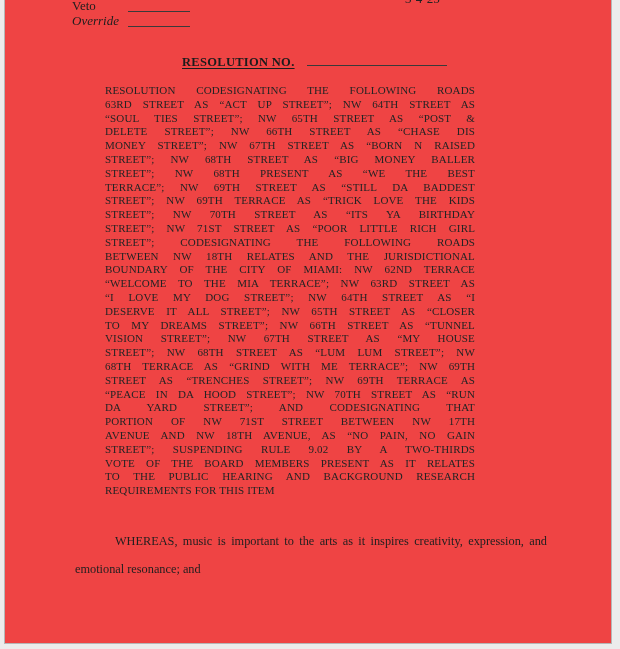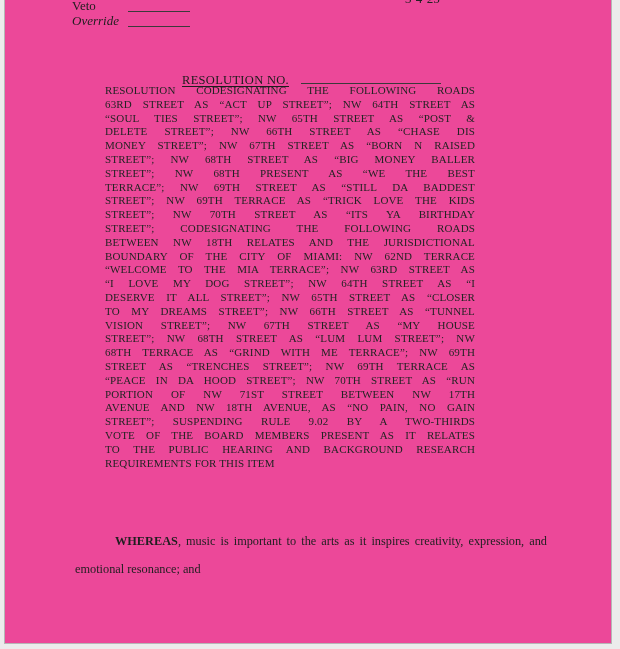--- a/index.html
+++ b/index.html
@@ -10,21 +10,21 @@
     background: #ececec;
     font-family: "Liberation Serif", "DejaVu Serif", serif;
     color: #262626;
     position: relative;
     overflow: hidden;
   }
   .page {
     position: absolute;
     left: 4px; top: 0;
     width: 606px; height: 643px;
-    background: #ec4899;
+    background: #ef4444;
     border: 1px solid #b6b6b6;
     border-top: none;
     overflow: hidden;
     box-sizing: content-box;
   }
   .abs { position: absolute; }
 
   
   .action-label {
     font-size: 13px; line-height: 13px; color: #1e1e1e;
@@ -39,21 +39,21 @@
   #override-label  { left: 67px;  top: 14px; font-style: italic; }
   #override-blank  { left: 123px; top: 26px; width: 62px; }
 
   
   #date-stamp {
     left: 400px; top: -8px;
     font-size: 13px; line-height: 14px; color: #222;
   }
 
   
-  #heading-row { left: 177px; top: 70px; white-space: nowrap; }
+  #heading-row { left: 177px; top: 52px; white-space: nowrap; font-weight: bold; }
   .heading-text {
     font-size: 12.5px; letter-spacing: 0.3px; color: #1c1c1c;
     text-decoration: underline;
     text-underline-offset: 2px;
   }
   .heading-blank {
     display: inline-block;
     width: 140px; margin-left: 12px;
     border-bottom: 1.2px solid #3a3a3a;
     vertical-align: baseline;
@@ -78,21 +78,21 @@
   
   #whereas { left: 70px; top: 534px; width: 472px; font-size: 12.3px; color: #1f1f1f; }
   .w-line1 {
     text-indent: 40px;
     line-height: 15px;
     text-align: justify;
     text-align-last: justify;
     margin-bottom: 13px;
   }
   .w-line2 { line-height: 15px; text-align: left; }
-  .w-bold { font-weight: bold; }
+  .w-bold { font-weight: normal; }
 </style>
 </head>
 <body>
 
 <div class="page">
 
   <span class="abs action-label" id="veto-label">Veto</span>
   <span class="abs blank-line" id="veto-blank"></span>
 
   <span class="abs action-label" id="override-label">Override</span>
@@ -108,32 +108,34 @@
       <div class="title-line">RESOLUTION CODESIGNATING THE FOLLOWING ROADS</div>
       <div class="title-line">63RD STREET AS “ACT UP STREET”; NW 64TH STREET AS</div>
       <div class="title-line">“SOUL TIES STREET”; NW 65TH STREET AS “POST &amp;</div>
       <div class="title-line">DELETE STREET”; NW 66TH STREET AS “CHASE DIS</div>
       <div class="title-line">MONEY STREET”; NW 67TH STREET AS “BORN N RAISED</div>
       <div class="title-line">STREET”; NW 68TH STREET AS “BIG MONEY BALLER</div>
       <div class="title-line">STREET”; NW 68TH PRESENT AS “WE THE BEST</div>
       <div class="title-line">TERRACE”; NW 69TH STREET AS “STILL DA BADDEST</div>
       <div class="title-line">STREET”; NW 69TH TERRACE AS “TRICK LOVE THE KIDS</div>
       <div class="title-line">STREET”; NW 70TH STREET AS “ITS YA BIRTHDAY</div>
+      <div class="title-line">STREET”; NW 71ST STREET AS “POOR LITTLE RICH GIRL</div>
       <div class="title-line">STREET”; CODESIGNATING THE FOLLOWING ROADS</div>
       <div class="title-line">BETWEEN NW 18TH RELATES AND THE JURISDICTIONAL</div>
       <div class="title-line">BOUNDARY OF THE CITY OF MIAMI: NW 62ND TERRACE</div>
       <div class="title-line">“WELCOME TO THE MIA TERRACE”; NW 63RD STREET AS</div>
       <div class="title-line">“I LOVE MY DOG STREET”; NW 64TH STREET AS “I</div>
       <div class="title-line">DESERVE IT ALL STREET”; NW 65TH STREET AS “CLOSER</div>
       <div class="title-line">TO MY DREAMS STREET”; NW 66TH STREET AS “TUNNEL</div>
       <div class="title-line">VISION STREET”; NW 67TH STREET AS “MY HOUSE</div>
       <div class="title-line">STREET”; NW 68TH STREET AS “LUM LUM STREET”; NW</div>
       <div class="title-line">68TH TERRACE AS “GRIND WITH ME TERRACE”; NW 69TH</div>
       <div class="title-line">STREET AS “TRENCHES STREET”; NW 69TH TERRACE AS</div>
       <div class="title-line">“PEACE IN DA HOOD STREET”; NW 70TH STREET AS “RUN</div>
+      <div class="title-line">DA YARD STREET”; AND CODESIGNATING THAT</div>
       <div class="title-line">PORTION OF NW 71ST STREET BETWEEN NW 17TH</div>
       <div class="title-line">AVENUE AND NW 18TH AVENUE, AS “NO PAIN, NO GAIN</div>
       <div class="title-line">STREET”; SUSPENDING RULE 9.02 BY A TWO-THIRDS</div>
       <div class="title-line">VOTE OF THE BOARD MEMBERS PRESENT AS IT RELATES</div>
       <div class="title-line">TO THE PUBLIC HEARING AND BACKGROUND RESEARCH</div>
       <div class="title-line last">REQUIREMENTS FOR THIS ITEM</div>
     </div>
 
   <div class="abs" id="whereas">
     <div class="w-line1"><span class="w-bold">WHEREAS</span><span>, music is important to the arts as it inspires creativity, expression, and</span></div>

